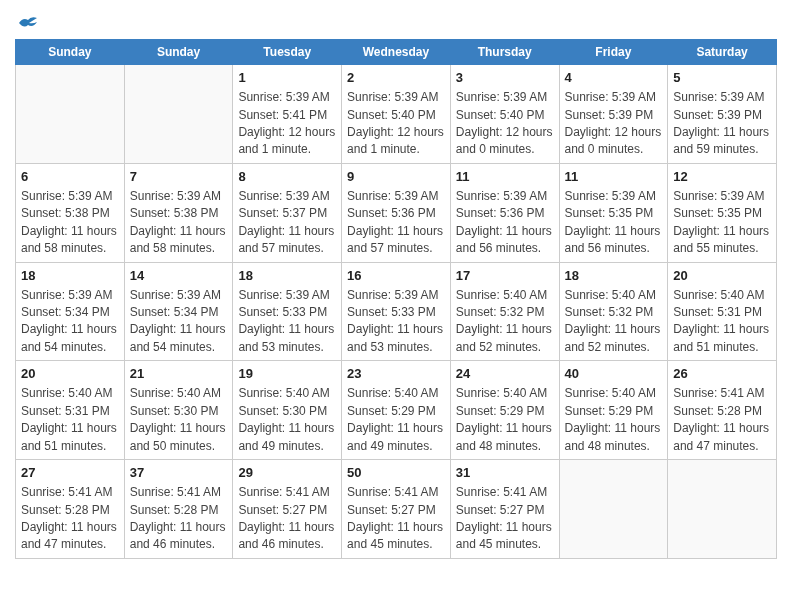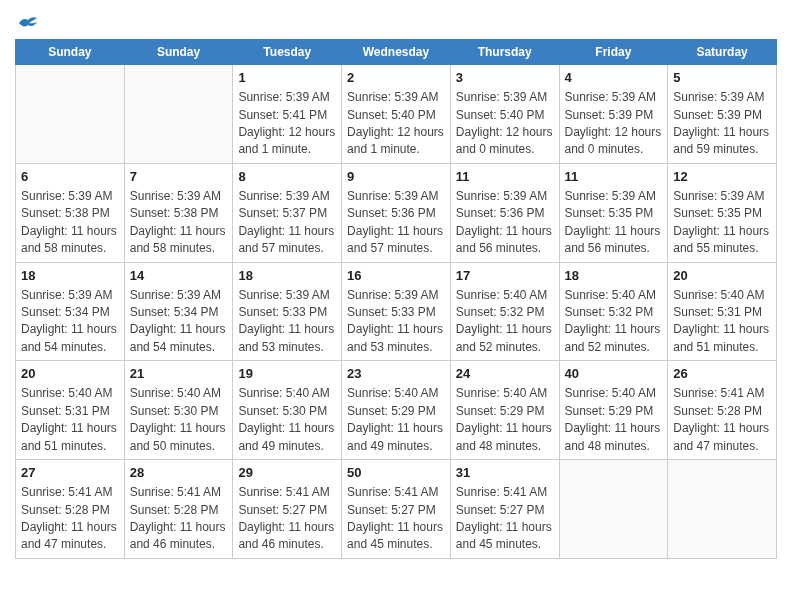--- a/index.html
+++ b/index.html
@@ -324,21 +324,21 @@
       </tr>
       <tr>
         <td>
           <span class="day-number">27</span>
           <div class="day-info" style="white-space: pre-line;">Sunrise: 5:41 AM
 Sunset: 5:28 PM
 Daylight: 11 hours
 and 47 minutes.</div>
         </td>
         <td>
-          <span class="day-number">28</span>
+          <span class="day-number">37</span>
           <div class="day-info" style="white-space: pre-line;">Sunrise: 5:41 AM
 Sunset: 5:28 PM
 Daylight: 11 hours
 and 46 minutes.</div>
         </td>
         <td>
           <span class="day-number">29</span>
           <div class="day-info" style="white-space: pre-line;">Sunrise: 5:41 AM
 Sunset: 5:27 PM
 Daylight: 11 hours

